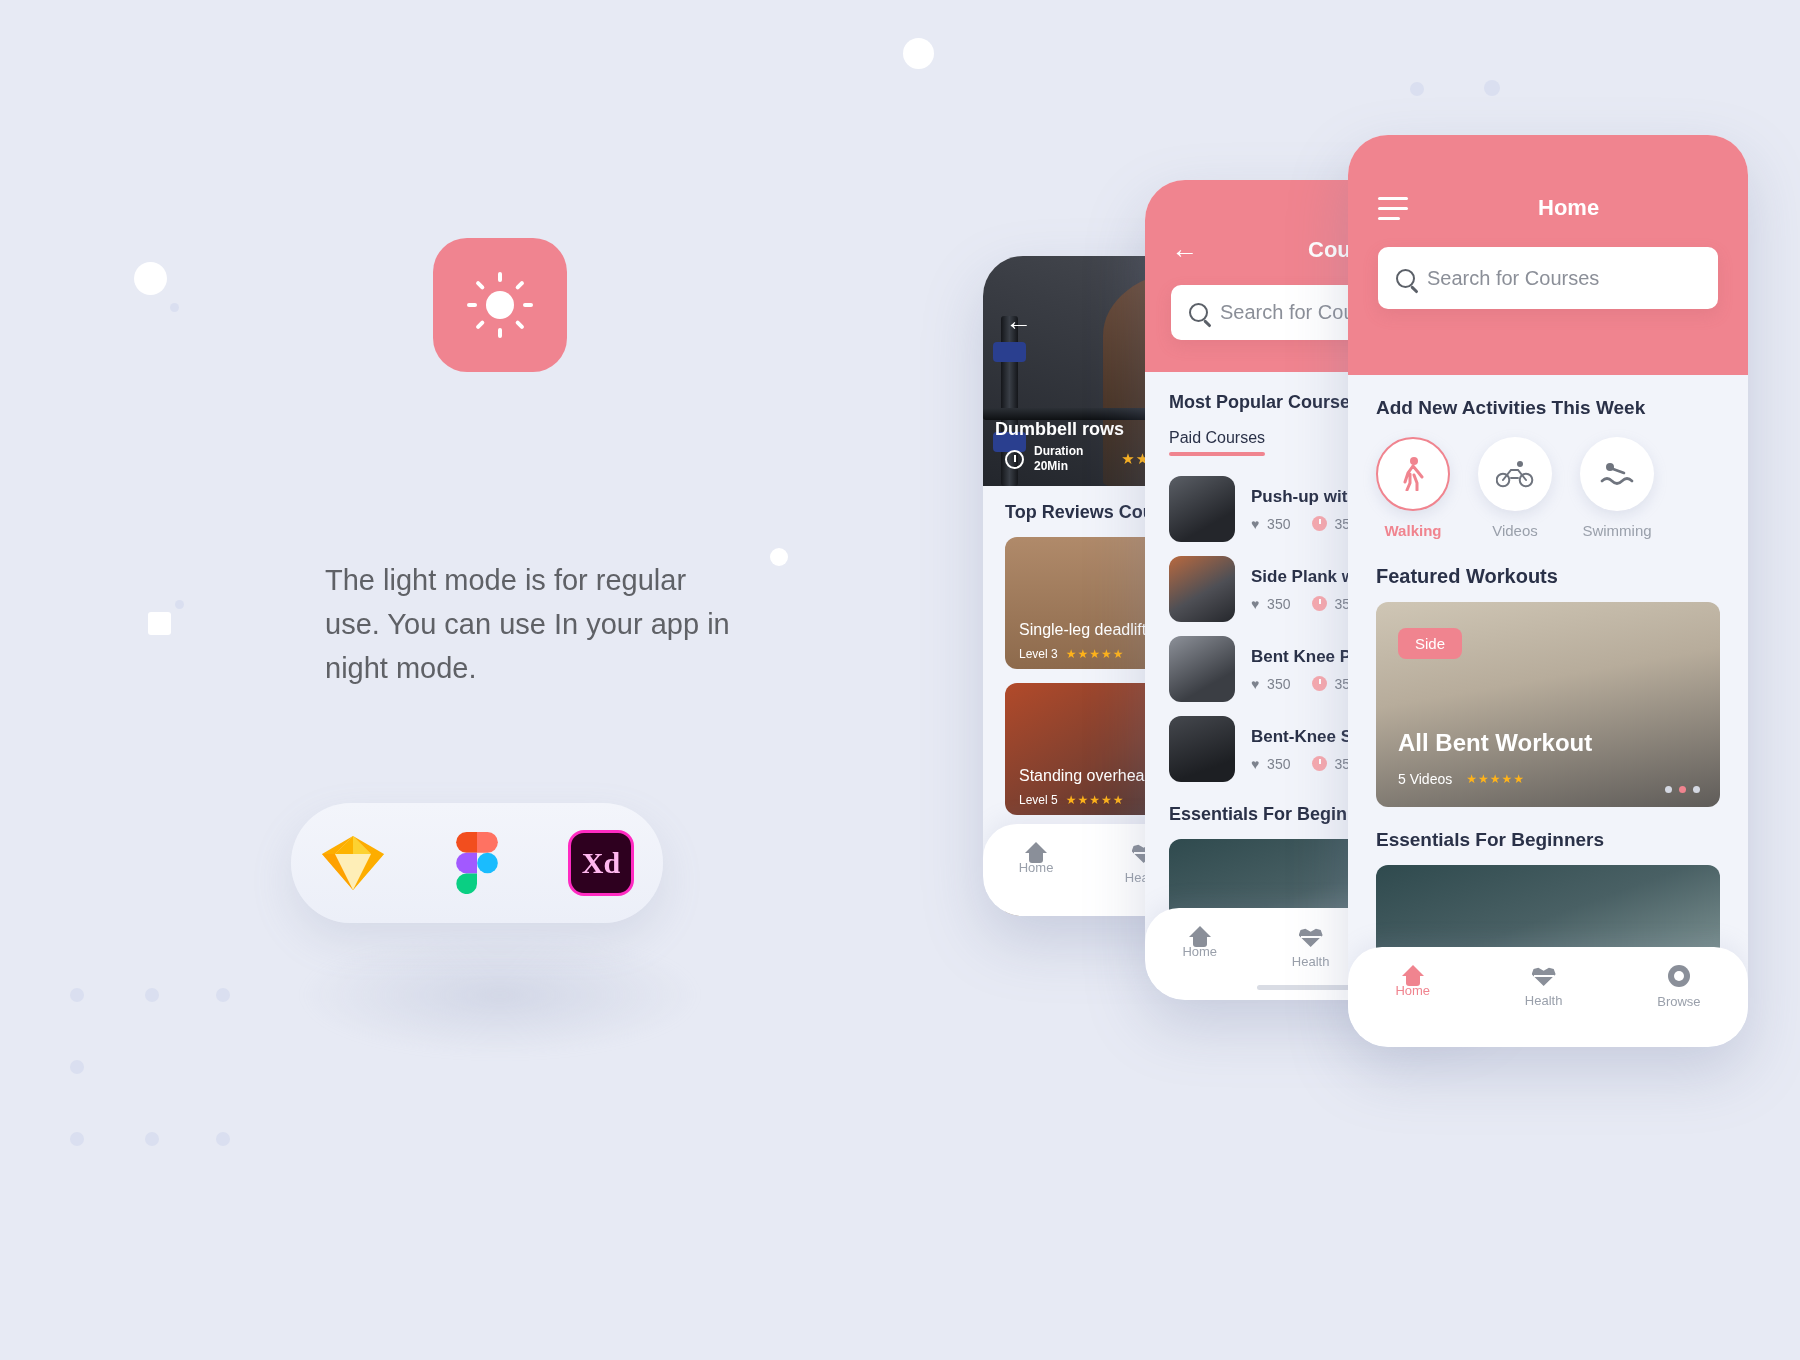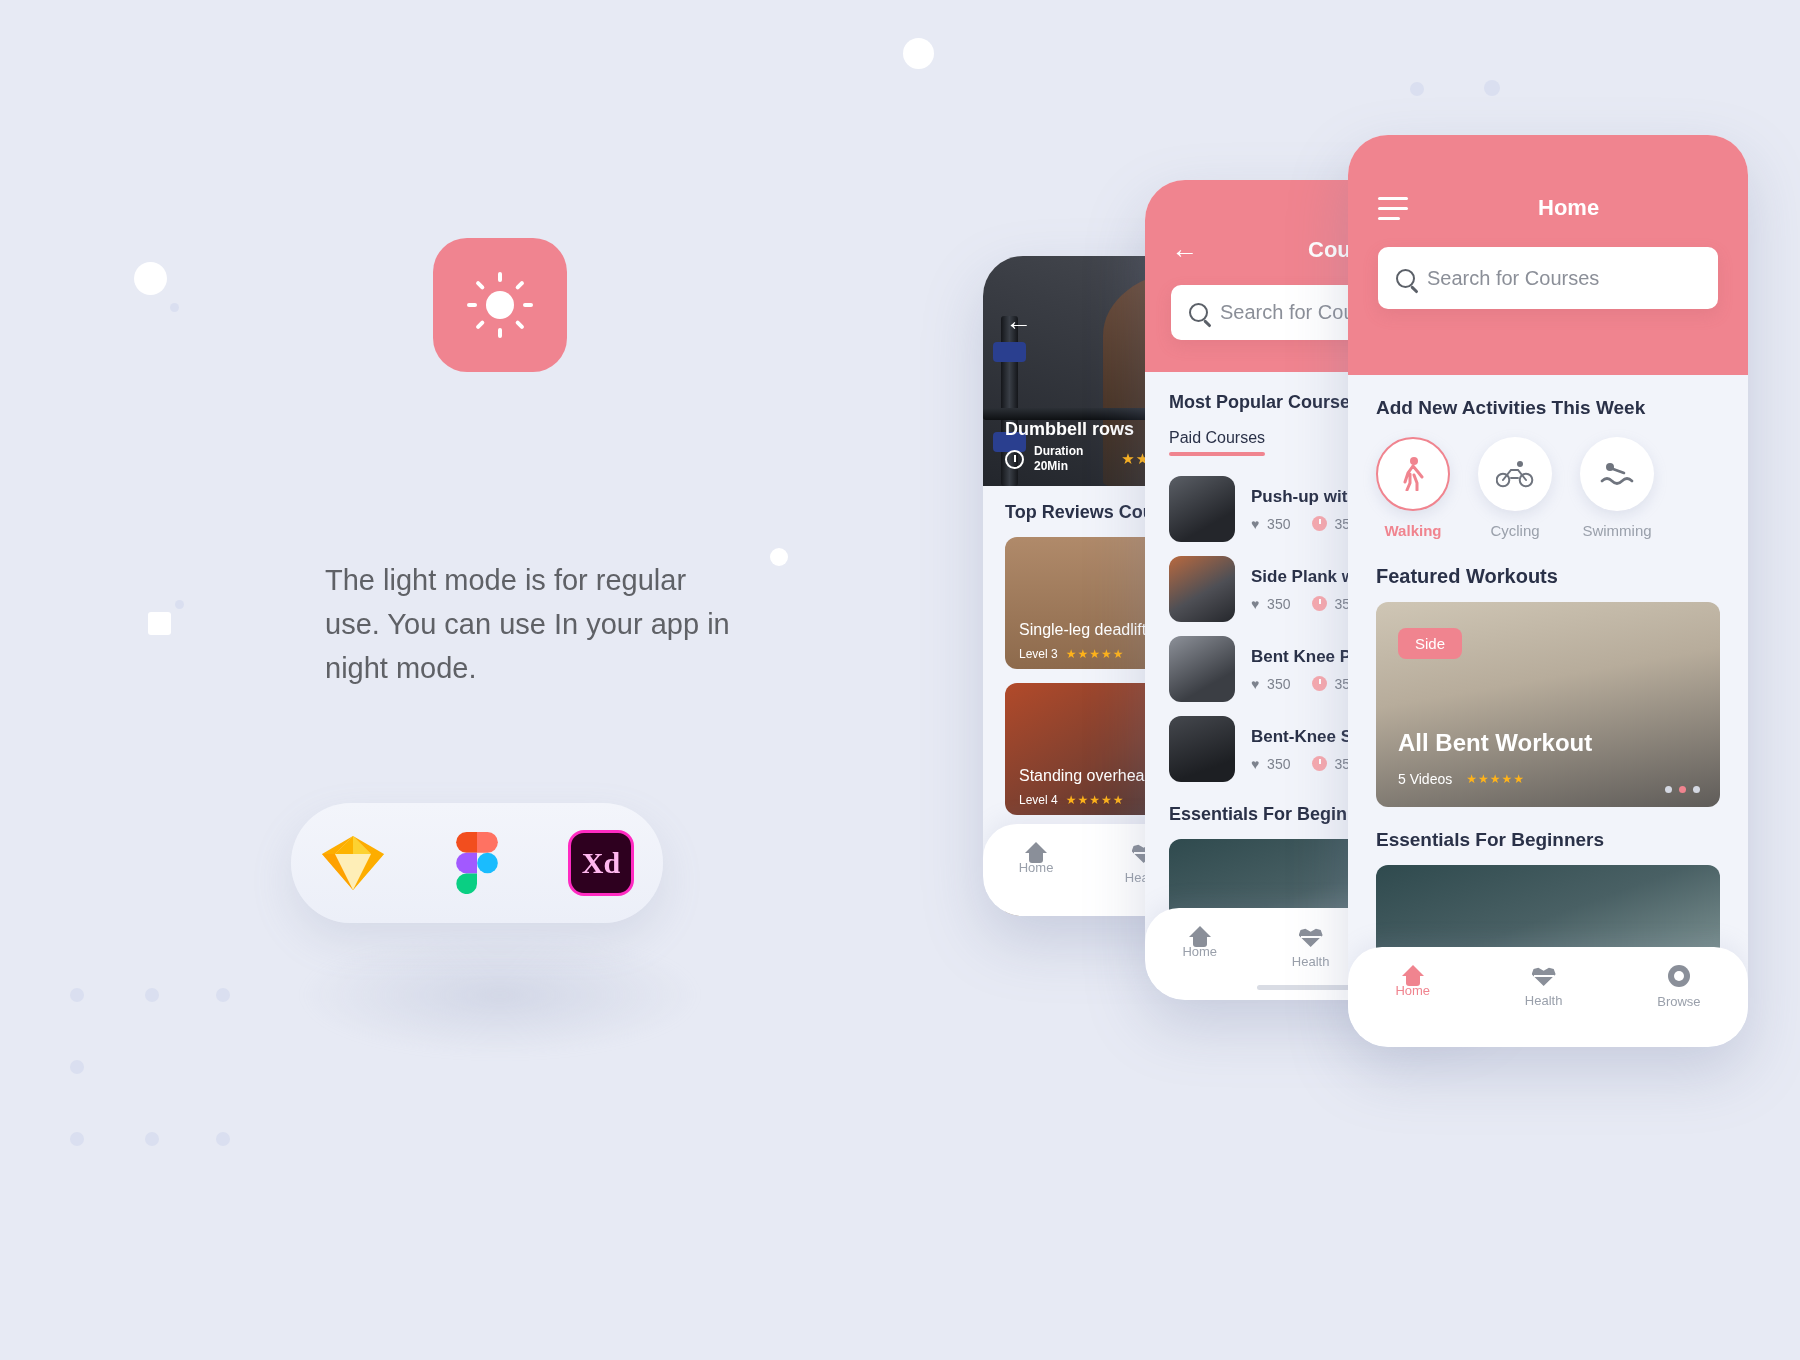--- a/index.html
+++ b/index.html
@@ -97,21 +97,21 @@
     position: absolute; left: 10px; width: 33px; height: 20px;
     background: #2a3f8f; border-radius: 4px;
   }
   .bar-h {
     position: absolute; left: 0; top: 152px; width: 100%; height: 12px;
     background: linear-gradient(180deg,#2c3036,#0e1013); border-radius: 3px;
   }
   .back-arrow {
     position: absolute; left: 22px; top: 52px; color:#fff; font-size: 27px; line-height: 1;
   }
-  .hero-caption { position: absolute; left: 22px; bottom: 46px; color: #fff; font-size: 18px; font-weight: bold; }
+  .hero-caption { position: absolute; left: 12px; bottom: 46px; color: #fff; font-size: 18px; font-weight: bold; }
   .hero-meta { position: absolute; left: 22px; bottom: 12px; display: flex; align-items: center; gap: 10px; color:#fff; }
   .clock-ic { width: 19px; height: 19px; border: 2px solid #fff; border-radius: 50%; position: relative; }
   .clock-ic::after { content:""; position:absolute; left:7px; top:3px; width:2px; height:7px; background:#fff; }
   .hero-dur { font-size: 12px; font-weight: bold; line-height: 15px; }
   .stars { color: #ffb31a; font-size: 15px; letter-spacing: 1px; }
   .stars.sm { font-size: 12px; }
 
   .sec-title { font-size: 18px; font-weight: bold; color: #2a3148; }
 
   .card-img {
@@ -302,21 +302,21 @@
         <div class="card-cap">Single-leg deadlifts</div>
         <div class="card-sub">
           <span>Level 3</span>
           <span class="stars sm">★★★★★</span>
         </div>
       </div>
 
       <div class="card-img tex-gym" style="margin-top:14px;">
         <div class="card-cap">Standing overhead</div>
         <div class="card-sub">
-          <span>Level 4</span>
+          <span>Level 5</span>
           <span class="stars sm">★★★★★</span>
         </div>
       </div>
 
       <div class="card-img tex-gym2" style="margin-top:14px;height:120px;"></div>
     </div>
 
     <div class="navbar">
       <div class="nav-item">
         <div class="home-ic"></div>
@@ -460,21 +460,21 @@
         </div>
         <div>
           <div class="act-circle">
             <svg width="38" height="28" viewBox="0 0 38 28">
                 <circle cx="7" cy="20" r="6.3" stroke="#6f747e" stroke-width="2" fill="none"></circle>
                 <circle cx="30" cy="20" r="6.3" stroke="#6f747e" stroke-width="2" fill="none"></circle>
                 <circle cx="24" cy="4" r="3" fill="#6f747e"></circle>
                 <path d="M7 20 L15 10 L22 10 L30 20 M15 18 L22 18" stroke="#6f747e" stroke-width="2" fill="none" stroke-linecap="round"></path>
               </svg>
           </div>
-          <div class="act-label">Cycling</div>
+          <div class="act-label">Videos</div>
         </div>
         <div>
           <div class="act-circle">
             <svg width="34" height="26" viewBox="0 0 34 26">
                 <circle cx="10" cy="6" r="4" fill="#6f747e"></circle>
                 <path d="M2 20 q5 -5 10 0 q5 5 10 0 q5 -5 10 0" stroke="#6f747e" stroke-width="2.6" fill="none" stroke-linecap="round"></path>
                 <path d="M13 8 L24 12" stroke="#6f747e" stroke-width="2.6" fill="none" stroke-linecap="round"></path>
               </svg>
           </div>
           <div class="act-label">Swimming</div>

